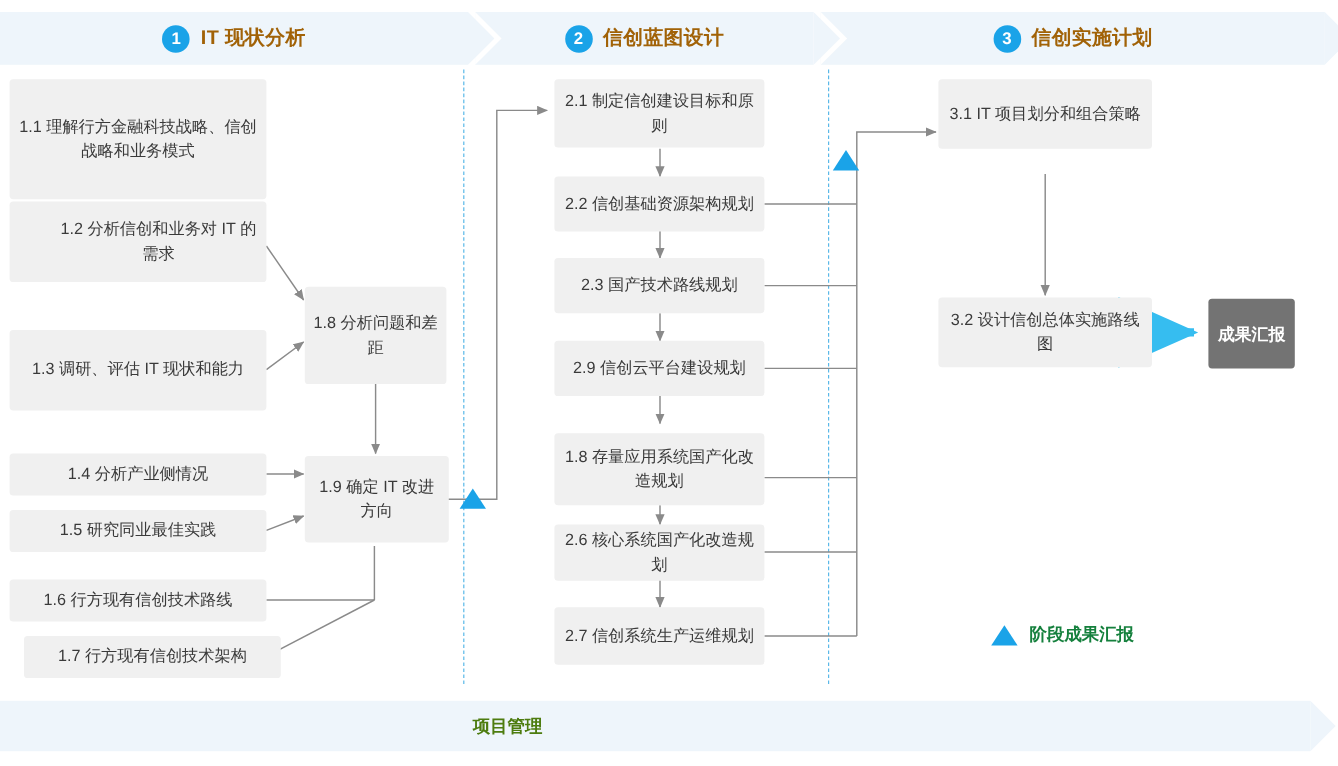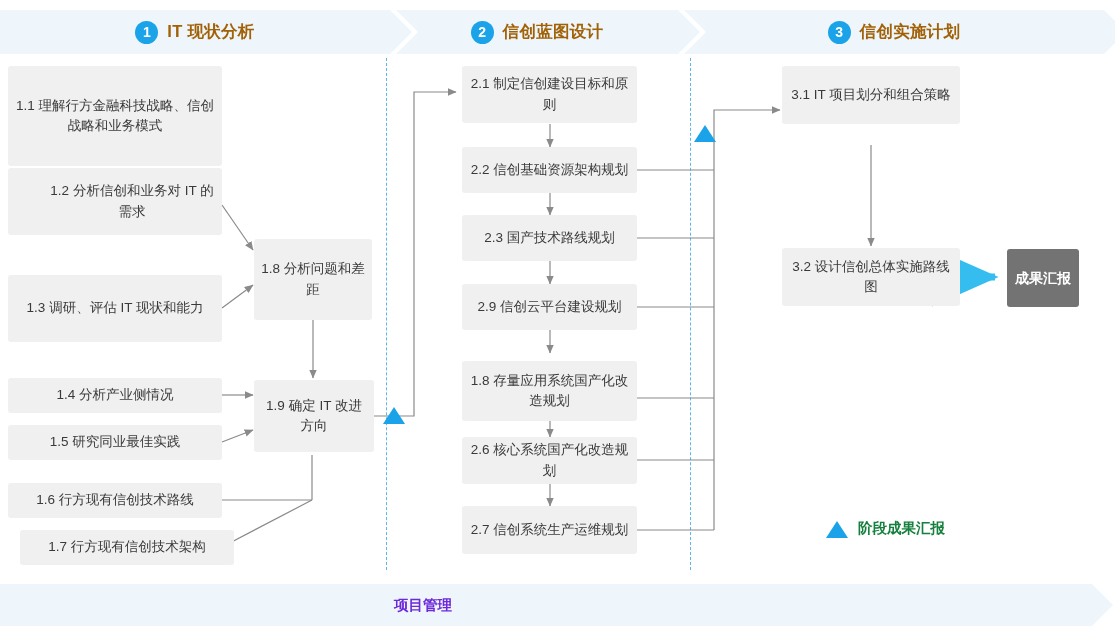--- a/index.html
+++ b/index.html
@@ -132,21 +132,21 @@
     width: 0;
     height: 0;
     border-top: 21px solid transparent;
     border-bottom: 21px solid transparent;
     border-left: 21px solid #eef5fb;
   }
   .bottom-label {
     position: absolute;
     font-size: 14.5px;
     font-weight: bold;
-    color: #6d28d9;
+    color: #4d7c0f;
   }
   svg.wires {
     position: absolute;
     left: 0;
     top: 0;
     width: 1115px;
     height: 638px;
     pointer-events: none;
   }
 </style>

